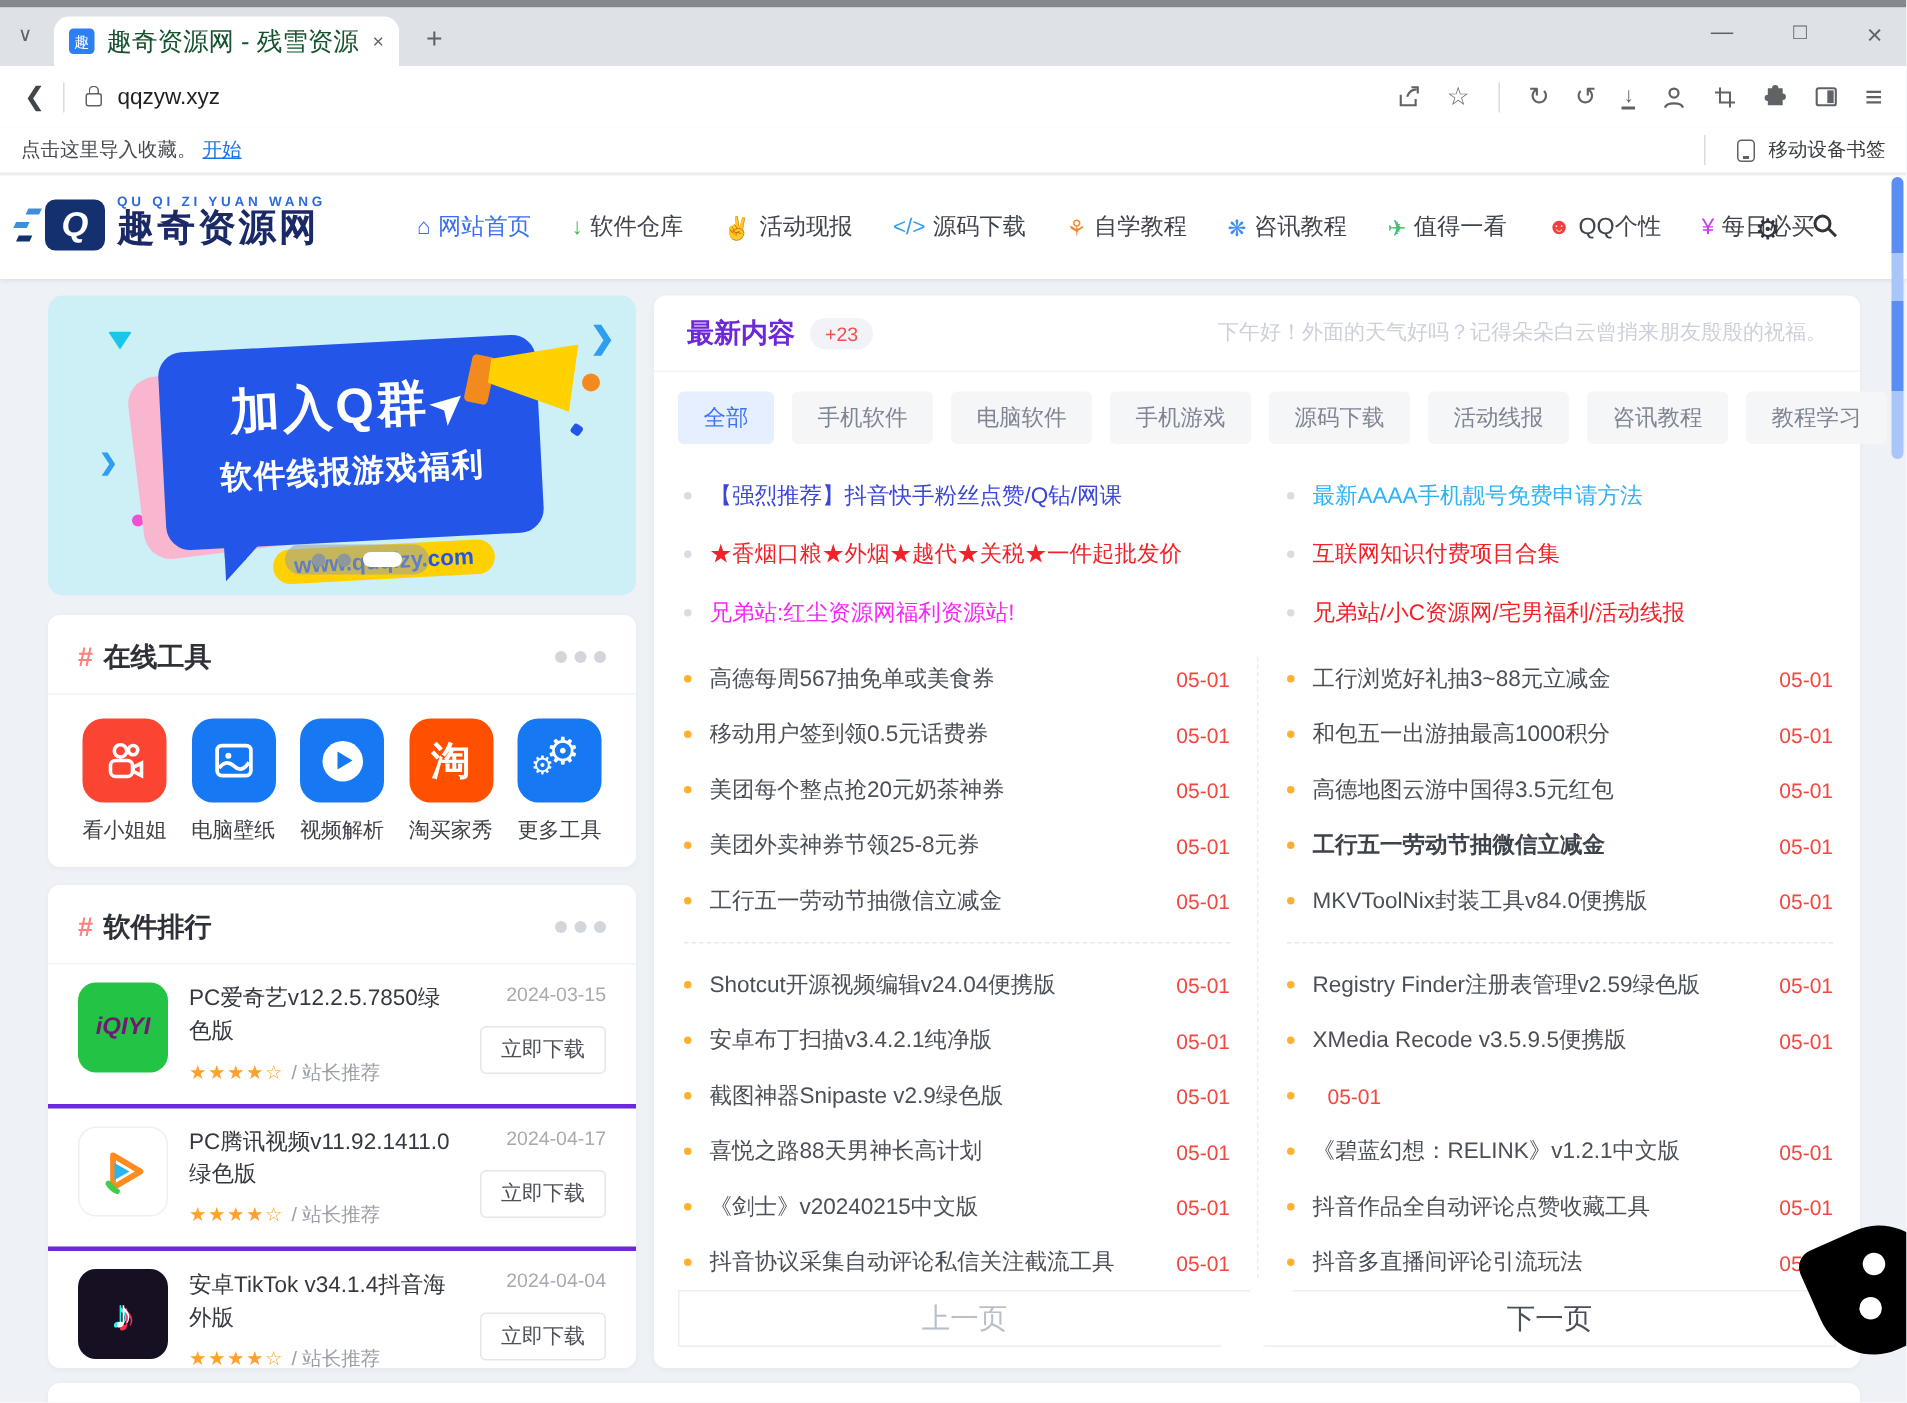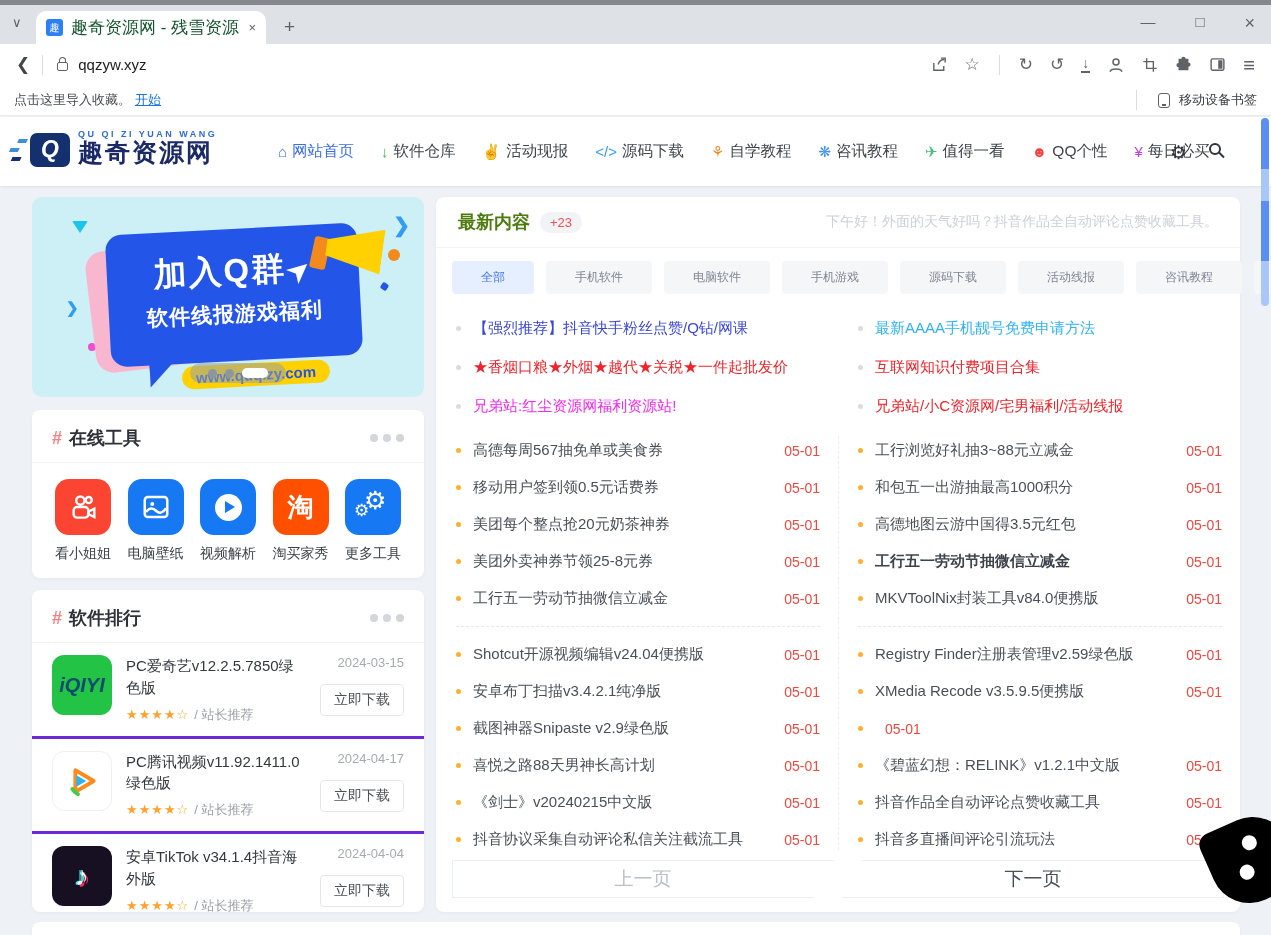--- a/index.html
+++ b/index.html
@@ -94,40 +94,40 @@
   .tb-ch{font-size:26px;font-weight:bold}
   .gear2{position:relative;width:34px;height:34px}
   .gear2 .g1{position:absolute;left:8px;top:-4px;font-size:25px}
   .gear2 .g2{position:absolute;left:-2px;top:10px;font-size:17px}
 
   
   .rank{left:32px;top:590px;width:392px;height:322px}
   .rk-row{display:flex;gap:14px;padding:12px 20px;align-items:flex-start}
   .rk-row + .rk-row{border-top:3px solid #6d28d9}
   .rk-ic{width:60px;height:60px;border-radius:12px;flex:none;display:flex;align-items:center;justify-content:center}
-  .ic-iqiyi{background:#23c346;color:#0c4a6e;font-weight:800;font-size:20px;font-style:italic}
+  .ic-iqiyi{background:#23c346;color:#701a75;font-weight:800;font-size:16px;font-style:italic}
   .ic-tv{background:#fff;border:1px solid #f0f0f0}
   .ic-tt{background:#161022;color:#fff;font-size:27px}
   .ic-tt span{text-shadow:-2px 0 #25f4ee,2px 2px #fe2c55}
   .rk-mid{flex:1;min-width:0}
   .rk-name{font-size:15px;color:#34393f;line-height:1.45;cursor:pointer}
   .rk-stars{margin-top:7px;font-size:13px;color:#ffa22b;letter-spacing:1px}
   .rk-note{color:#9aa0a8;letter-spacing:0;margin-left:5px}
   .rk-side{width:84px;flex:none;display:flex;flex-direction:column;align-items:flex-end;gap:14px}
   .rk-date{font-size:13px;color:#a6abb2;margin-top:0}
   .rk-btn{border:1px solid #e4e6e9;border-radius:4px;background:#fff;font-size:14px;color:#4d5157;padding:6px 13px;cursor:pointer;white-space:nowrap}
 
   
   .latest{left:436px;top:197px;width:804px;height:715px}
   .lt-hd{display:flex;align-items:center;padding:13px 22px;border-bottom:1px solid #f3f4f6}
-  .lt-title{font-size:18px;font-weight:bold;color:#4d7c0f}
+  .lt-title{font-size:18px;font-weight:bold;color:#6d28d9}
   .lt-badge{margin-left:10px;background:#f1f3f6;border-radius:12px;padding:3px 10px;font-size:13px;color:#f05050}
   .lt-greet{margin-left:auto;font-size:14px;color:#ccd1d9}
   .lt-tabs{display:flex;gap:12px;padding:13px 16px 9px}
-  .lt-tab{background:#f5f6f8;color:#7e8693;font-size:12px;border-radius:4px;padding:8px 29px;cursor:pointer;white-space:nowrap}
+  .lt-tab{background:#f5f6f8;color:#7e8693;font-size:15px;border-radius:4px;padding:8px 17px;cursor:pointer;white-space:nowrap}
   .lt-tab.active{background:#e6efff;color:#3e73f5}
   .cols2{display:grid;grid-template-columns:1fr 1fr}
   .feat{padding:6px 0 2px}
   .feat-item{display:flex;align-items:center;height:39px;cursor:pointer}
   .feat-item i{width:5px;height:5px;border-radius:50%;background:#d9dce1;margin:0 12px 0 20px;flex:none}
   .feat-item span{font-size:15px;white-space:nowrap;overflow:hidden}
   .list-zone{position:relative;margin-top:4px}
   .list-zone::before{content:"";position:absolute;left:50%;top:4px;bottom:8px;border-left:1px dashed #eceef1}
   .li-row{display:flex;align-items:center;height:37px;padding:0 18px 0 20px;cursor:pointer}
   .li-row i{width:5px;height:5px;border-radius:50%;background:#ffb02e;margin-right:12px;flex:none}
@@ -410,21 +410,21 @@
         <span class="rk-date">2024-04-04</span>
         <button class="rk-btn">立即下载</button>
       </div>
     </div>
   </div>
 
   <div class="card latest">
     <div class="lt-hd">
       <span class="lt-title">最新内容</span>
       <span class="lt-badge">+23</span>
-      <span class="lt-greet">下午好！外面的天气好吗？抖音作品全自动评论点赞收藏工具。</span>
+      <span class="lt-greet">下午好！外面的天气好吗？记得朵朵白云曾捎来朋友殷殷的祝福。</span>
     </div>
     <div class="lt-tabs">
 
         <span class="lt-tab active">全部</span>
 
         <span class="lt-tab">手机软件</span>
 
         <span class="lt-tab">电脑软件</span>
 
         <span class="lt-tab">手机游戏</span>

